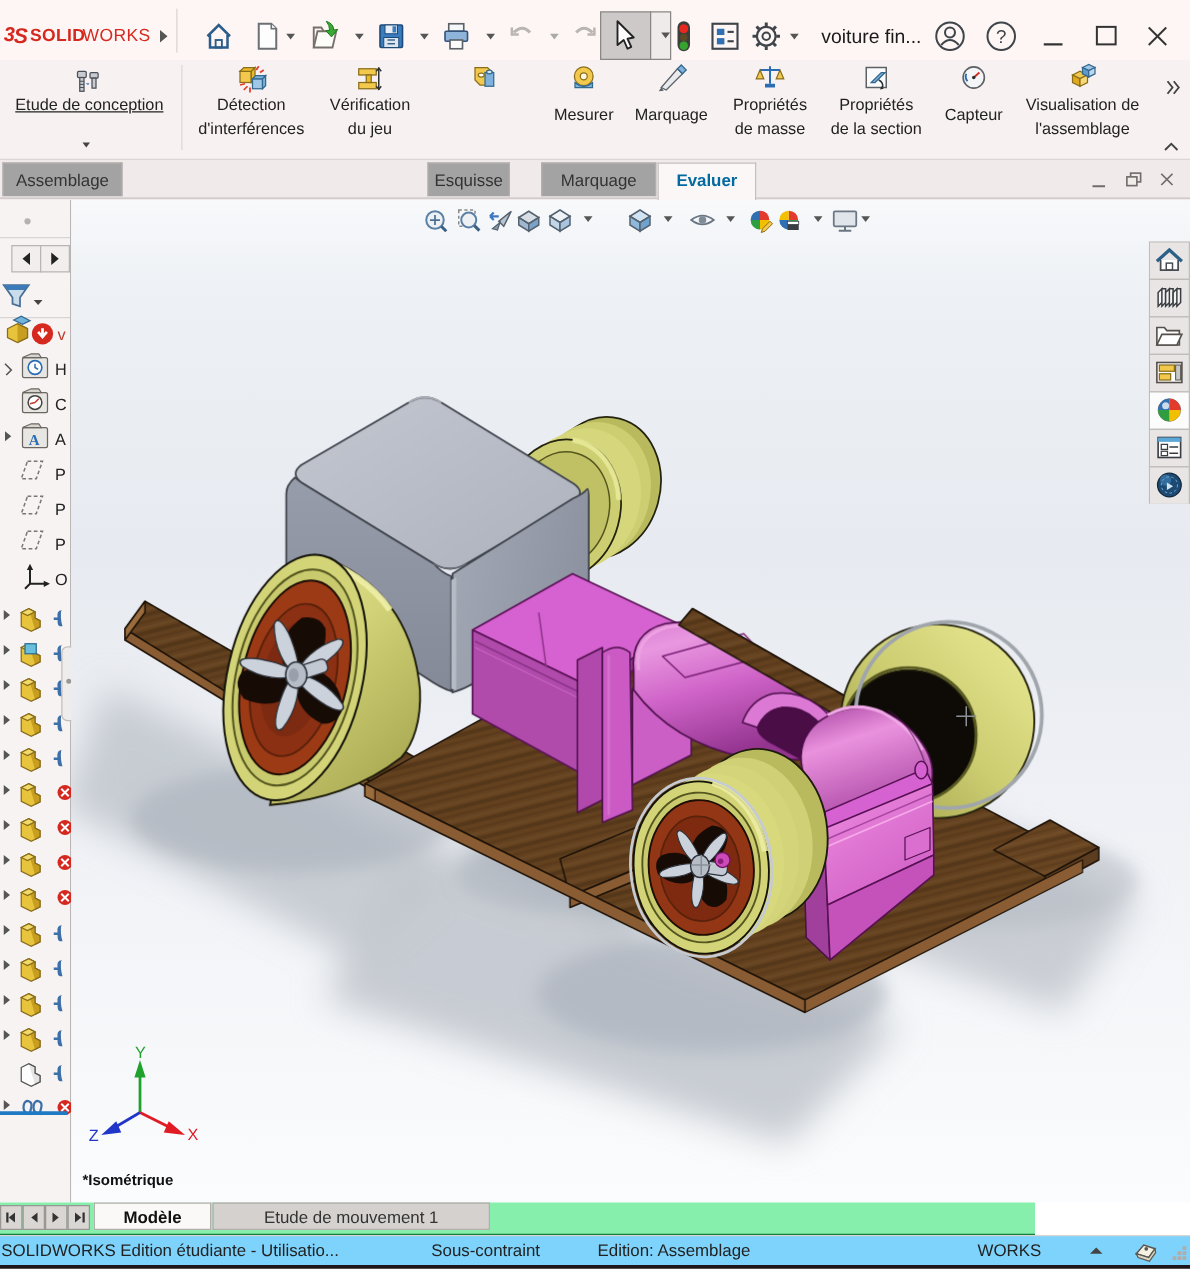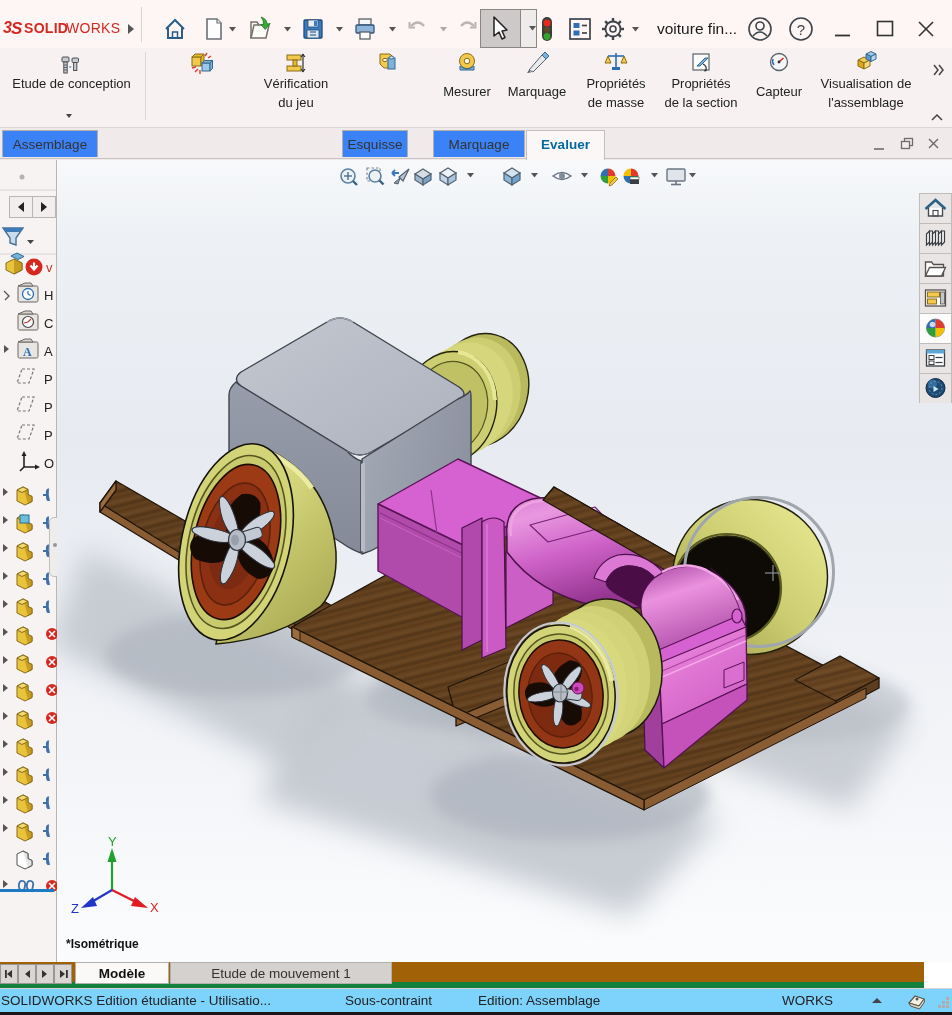--- a/index.html
+++ b/index.html
@@ -2,28 +2,28 @@
 <html><head>
 <meta charset="utf-8">
 <style>
   html,body{margin:0;padding:0;}
   body{width:952px;height:1015px;overflow:hidden;font-family:"Liberation Sans",sans-serif;position:relative;background:#fff;}
   .abs{position:absolute;}
   
   #titlebar{left:0;top:0;width:952px;height:48px;background:#fdf6f5;}
   #ribbon{left:0;top:48px;width:952px;height:79px;background:#f7f2f1;border-bottom:1px solid #dcd7d6;}
   #tabstrip{left:0;top:128px;width:952px;height:32px;background:#f0ebea;}
-  .tab{position:absolute;top:2px;height:27px;background:#3b82f6;border:1px solid #b3afac;border-bottom:none;font-size:13.5px;color:#333;text-align:center;line-height:27px;box-sizing:border-box;}
+  .tab{position:absolute;top:2px;height:27px;background:#a3a3a3;border:1px solid #b3afac;border-bottom:none;font-size:13.5px;color:#333;text-align:center;line-height:27px;box-sizing:border-box;}
   .tab.active{background:#fbf7f6;font-weight:bold;color:#0369a1;border-color:#c3bfbc;height:30px;z-index:3;}
   #tabline{position:absolute;left:0;top:30px;width:952px;height:1px;background:#c6c2bf;}
   
   #viewport{left:57px;top:160px;width:895px;height:802px;background:linear-gradient(180deg,#f7f9fb 0%,#edf0f4 10%,#e7eaf0 35%,#f0f2f6 65%,#fbfcfd 100%);}
   #leftpanel{left:0;top:160px;width:57px;height:802px;background:#f6f3f2;border-right:1px solid #bab6b4;box-sizing:border-box;}
   
-  #doctabs{left:0;top:962px;width:924px;height:26px;background:#a16207;border-bottom:6px solid #15803d;box-sizing:border-box;}
+  #doctabs{left:0;top:962px;width:828px;height:26px;background:#86efac;border-bottom:1px solid #15803d;box-sizing:border-box;}
   #statusbar{left:0;top:988px;width:952px;height:24px;background:#7dd3fc;border-top:1px solid #d8d4d3;box-sizing:border-box;font-size:13.5px;color:#222;}
   #darkstrip{left:0;top:1012px;width:952px;height:3px;background:#1d1518;}
   .dtab{position:absolute;top:0px;height:22px;font-size:13.5px;color:#333;text-align:center;line-height:22px;border:1px solid #b3afac;box-sizing:border-box;background:#d5d1cf;}
   .rlabel{position:absolute;font-size:13px;color:#222;text-align:center;line-height:1.45;}
   .caret{position:absolute;width:0;height:0;border-left:3.5px solid transparent;border-right:3.5px solid transparent;border-top:4px solid #444;}
 </style>
 </head>
 <body>
 <div id="titlebar" class="abs">
   <svg width="952" height="48">
@@ -228,22 +228,23 @@
       <path d="M0,-8 l5,-2.5 l5,2.5 l-5,2.5 z" fill="#9ec7e8" stroke="#33688f"></path>
       <path d="M0,-8 l0,5 l5,2.5 l0,-5 z" fill="#5e9bcd" stroke="#33688f"></path>
       <path d="M10,-8 l0,5 l-5,2.5 l0,-5 z" fill="#bcd8ee" stroke="#33688f"></path>
     </g>
 
     <g stroke="#444" stroke-width="1.5" fill="none">
       <path d="M934,17 l4,5 l-4,5 M939,17 l4,5 l-4,5"></path>
       <path d="M932,72 l5,-5 l5,5"></path>
     </g>
   </svg>
-  <div class="rlabel" style="left:0px;top:27px;width:143px;">Etude de conception</div>
+  <div class="rlabel" style="left:0px;top:27px;width:143px;text-decoration:underline;">Etude de conception</div>
   <div class="caret" style="left:66px;top:66px;"></div>
+  <div class="rlabel" style="left:146px;top:27px;width:110px;">Détection<br>d'interférences</div>
   <div class="rlabel" style="left:251px;top:27px;width:90px;">Vérification<br>du jeu</div>
   <div class="rlabel" style="left:432px;top:35px;width:70px;">Mesurer</div>
   <div class="rlabel" style="left:500px;top:35px;width:74px;">Marquage</div>
   <div class="rlabel" style="left:576px;top:27px;width:80px;">Propriétés<br>de masse</div>
   <div class="rlabel" style="left:656px;top:27px;width:90px;">Propriétés<br>de la section</div>
   <div class="rlabel" style="left:750px;top:35px;width:58px;">Capteur</div>
   <div class="rlabel" style="left:806px;top:27px;width:120px;">Visualisation de<br>l'assemblage</div>
 </div>
 <div id="tabstrip" class="abs">
   <div class="tab" style="left:2px;width:96px;">Assemblage</div>

